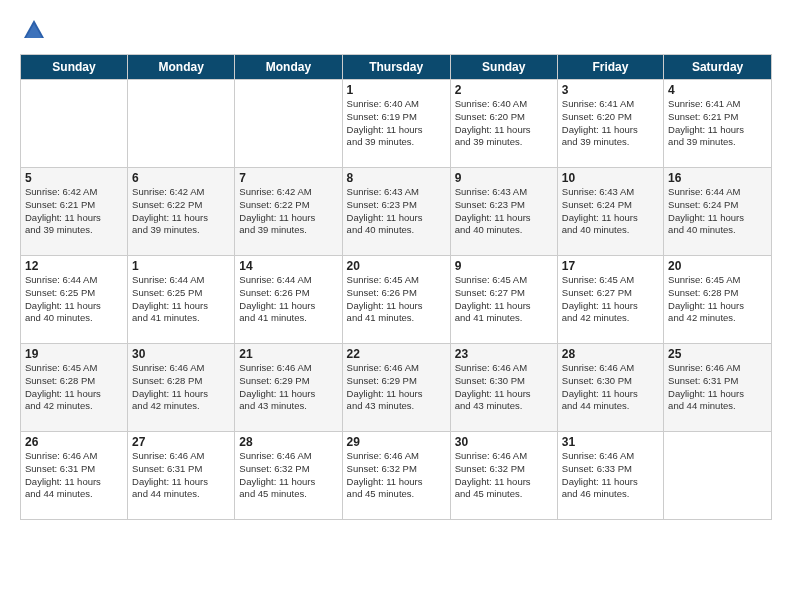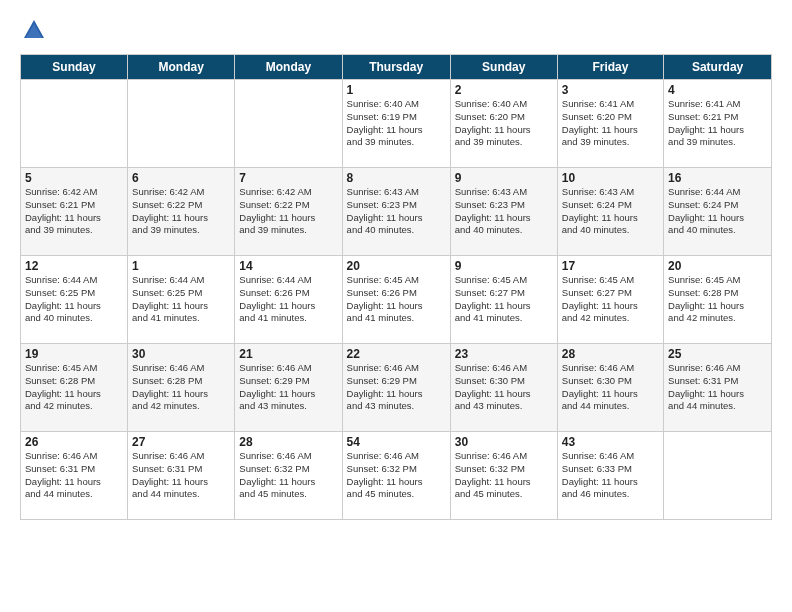--- a/index.html
+++ b/index.html
@@ -328,35 +328,35 @@
 and 44 minutes.</div>
           </td>
           <td>
             <span class="day-num">28</span>
             <div class="day-info" style="white-space: pre-line;">Sunrise: 6:46 AM
 Sunset: 6:32 PM
 Daylight: 11 hours
 and 45 minutes.</div>
           </td>
           <td>
-            <span class="day-num">54</span>
+            <span class="day-num">29</span>
             <div class="day-info" style="white-space: pre-line;">Sunrise: 6:46 AM
 Sunset: 6:32 PM
 Daylight: 11 hours
 and 45 minutes.</div>
           </td>
           <td>
             <span class="day-num">30</span>
             <div class="day-info" style="white-space: pre-line;">Sunrise: 6:46 AM
 Sunset: 6:32 PM
 Daylight: 11 hours
 and 45 minutes.</div>
           </td>
           <td>
-            <span class="day-num">43</span>
+            <span class="day-num">31</span>
             <div class="day-info" style="white-space: pre-line;">Sunrise: 6:46 AM
 Sunset: 6:33 PM
 Daylight: 11 hours
 and 46 minutes.</div>
           </td>
           <td class="empty-cell"></td>
         </tr>
       </tbody>
   </table>
 </div>

